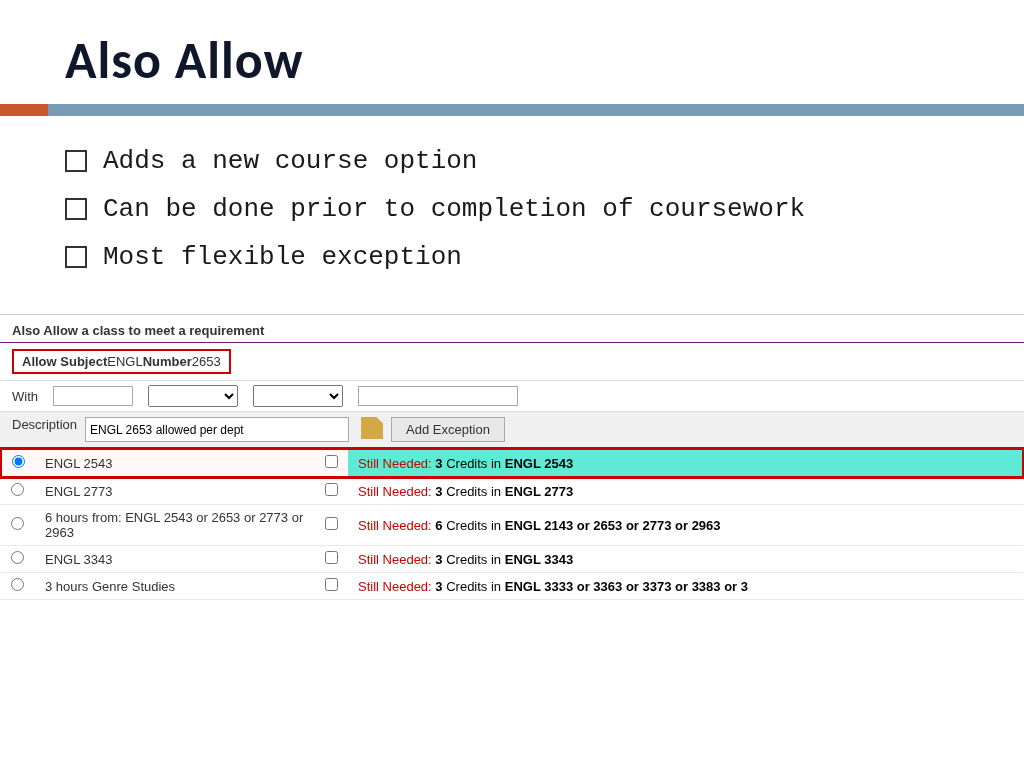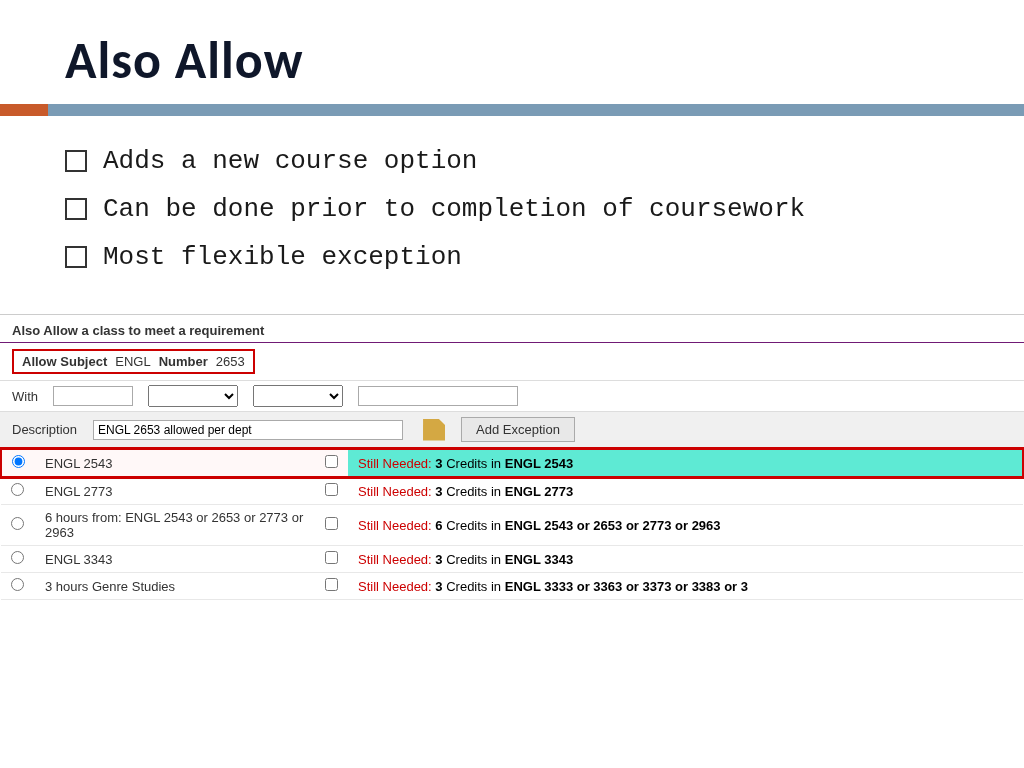--- a/index.html
+++ b/index.html
@@ -98,21 +98,21 @@
       padding: 6px 12px;
       border-bottom: 1px solid #ddd;
       gap: 8px;
     }
 
     .allow-subject-box {
       display: inline-flex;
       align-items: center;
       border: 2px solid #cc0000;
       padding: 3px 8px;
-      gap: 8px;
+      gap: 0;
     }
 
     .allow-subject-box label {
       font-weight: bold;
       font-size: 13px;
       color: #333;
     }
 
     .allow-subject-box span {
       font-size: 13px;
@@ -137,24 +137,23 @@
 
     .with-row input[type="text"] {
       font-size: 12px;
       padding: 2px 4px;
       width: 140px;
       border: 1px solid #aaa;
     }
 
     .desc-row {
       display: flex;
-      align-items: center;
       padding: 5px 12px;
       border-bottom: 1px solid #ddd;
-      gap: 16px;
+      gap: 8px;
       font-size: 13px;
       background: #f0f0f0;
     }
 
     .desc-row label {
       color: #333;
       font-weight: normal;
       white-space: nowrap;
     }
 
@@ -277,21 +276,21 @@
       <option></option>
     </select>
     <select>
       <option></option>
     </select>
     <input type="text" style="width: 160px; border: 1px solid rgb(170, 170, 170); padding: 2px 4px; font-size: 12px;">
   </div>
 
   <div class="desc-row">
     <label>Description</label>
-    <input type="text" style="width: 310px; border: 1px solid rgb(170, 170, 170); padding: 2px 4px; font-size: 12px; background: rgb(255, 255, 255);" value="ENGL 2653 allowed per dept">
+    <input type="text" style="width: 264px; border: 1px solid rgb(170, 170, 170); padding: 2px 4px; font-size: 12px; background: rgb(255, 255, 255);" value="ENGL 2653 allowed per dept">
     <div class="doc-icon"></div>
     <button class="add-exception-btn">Add Exception</button>
   </div>
 
   <table class="requirements-table">
     <tbody id="req-tbody">
     <tr class="req-row" style="outline: rgb(204, 0, 0) solid 2px; display: table-row; border: 2px solid rgb(204, 0, 0); box-shadow: rgb(204, 0, 0) 0px 0px 0px 2px inset;">
       <td class="radio-col" style="background: rgb(255, 248, 248);">
         <input type="radio" name="req-select" checked="" style="">
       </td>
@@ -312,21 +311,21 @@
       <td><span style="color:#cc0000; font-weight:normal;">Still Needed:</span> <strong>3</strong> Credits in <strong>ENGL 2773</strong></td>
     </tr>
         <tr class="req-row">
       <td class="radio-col">
         <input type="radio" name="req-select" style="">
       </td>
       <td class="course-col">6 hours from: ENGL 2543 or 2653 or 2773 or 2963</td>
       <td class="check-col">
         <input type="checkbox" style="">
       </td>
-      <td><span style="color:#cc0000; font-weight:normal;">Still Needed:</span> <strong>6</strong> Credits in <strong>ENGL 2543 or 2653 or 2773 or 2963</strong></td>
+      <td><span style="color:#cc0000; font-weight:normal;">Still Needed:</span> <strong>6</strong> Credits in <strong>ENGL 2143 or 2653 or 2773 or 2963</strong></td>
     </tr>
         <tr class="req-row">
       <td class="radio-col">
         <input type="radio" name="req-select" style="">
       </td>
       <td class="course-col">ENGL 3343</td>
       <td class="check-col">
         <input type="checkbox" style="">
       </td>
       <td><span style="color:#cc0000; font-weight:normal;">Still Needed:</span> <strong>3</strong> Credits in <strong>ENGL 3343</strong></td>

